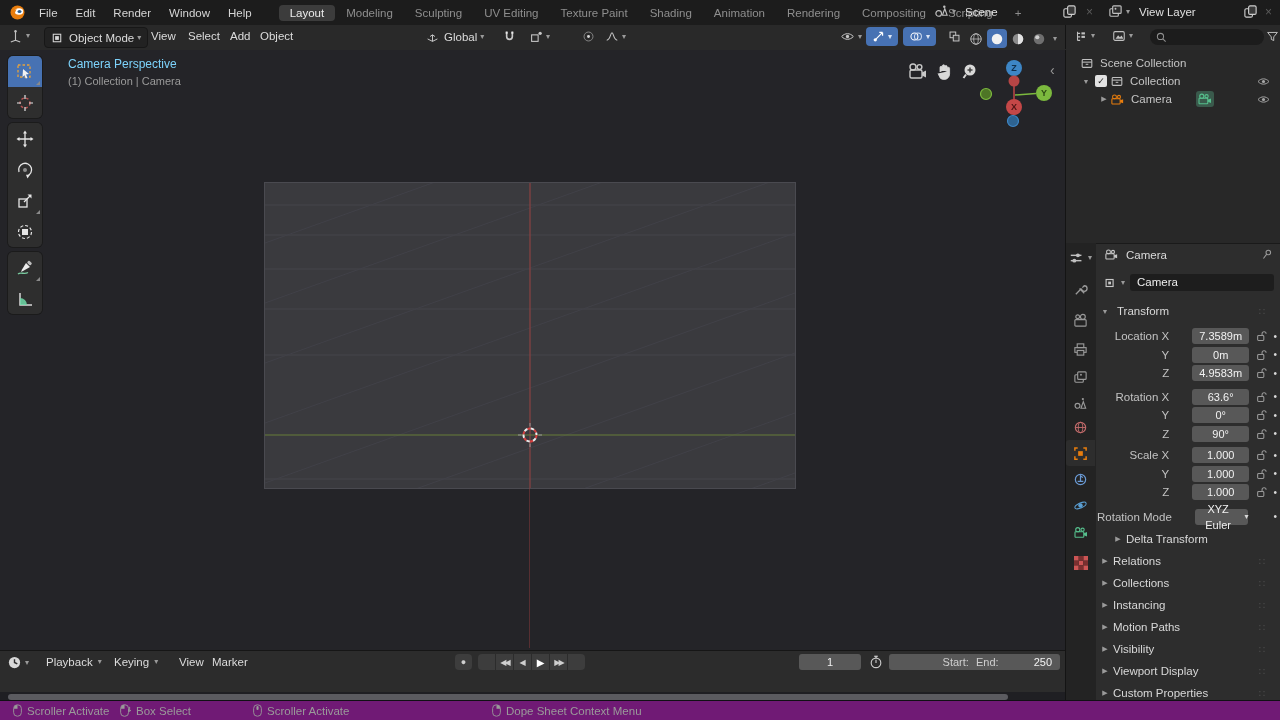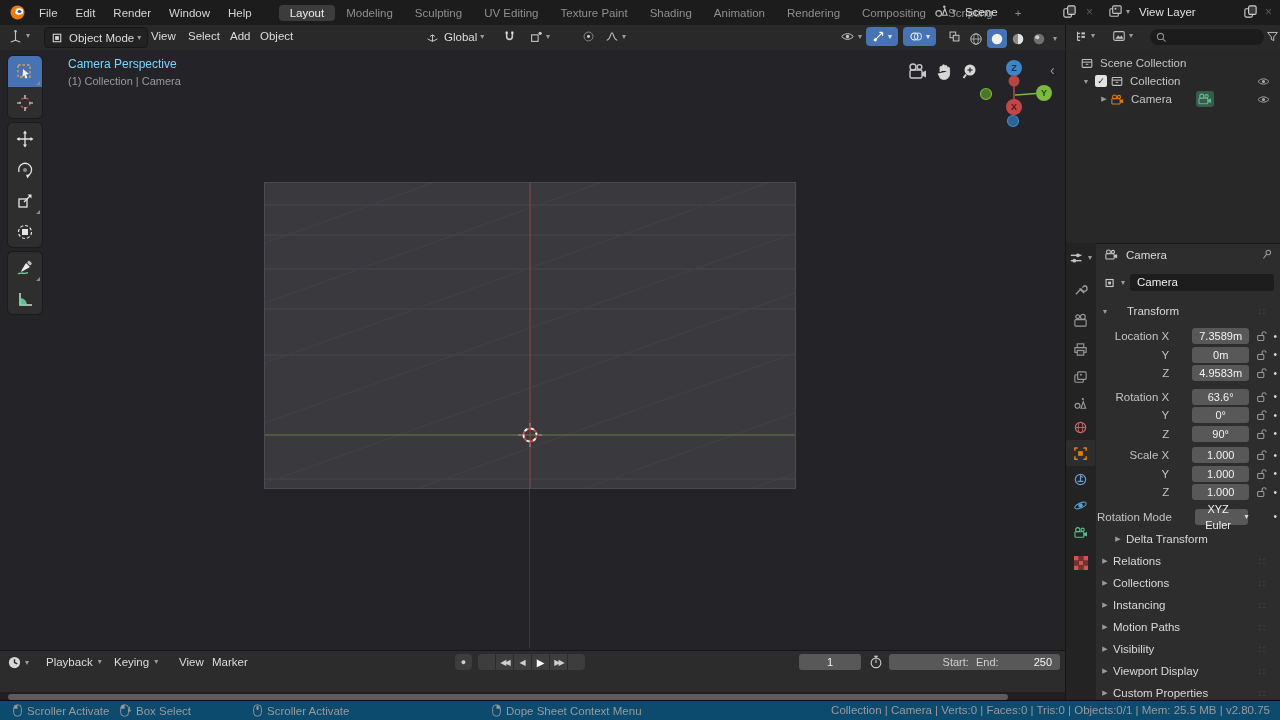--- a/index.html
+++ b/index.html
@@ -39,21 +39,21 @@
   
   .field{background:#585858;border-radius:3px;color:#f2f2f2;text-align:center;height:16px;line-height:16px;font-size:11px}
   .trow{display:flex;align-items:center;height:18.5px}
   .tlabel{width:76px;text-align:right;padding-right:23px;color:#c2c2c2;font-size:11.5px;white-space:nowrap}
   .panelhdr{display:flex;align-items:center;height:22px;color:#d8d8d8}
   .pandots{margin-left:auto;margin-right:10px;color:#4c4c4c;font-size:10px}
   
   #timeline{left:0;top:650px;width:1065px;height:50px;background:#2c2c2c;border-top:1px solid #161616}
   .tbtn{width:17px;height:16px;background:#3d3d3d;display:flex;align-items:center;justify-content:center;color:#cfcfcf;font-size:8px}
   
-  #statusbar{left:0;top:700px;width:1280px;height:20px;background:#0c4a6e;border-top:1px solid #101014;display:flex;align-items:center;color:#9a9a9a}
+  #statusbar{left:0;top:700px;width:1280px;height:20px;background:#701a75;border-top:1px solid #101014;display:flex;align-items:center;color:#9a9a9a}
   .hint{display:flex;align-items:center;gap:5px;position:absolute;top:3px}
 </style>
 </head>
 <body>
 
 <div id="topbar" class="abs row">
   <span class="abs" style="left:9px;top:4px">
     <svg width="17" height="17" viewBox="0 0 17 17">
         <circle cx="8.5" cy="8.5" r="7" fill="#e87d0d"></circle>
         <ellipse cx="10" cy="7.5" rx="4.2" ry="3.2" fill="#fff"></ellipse>
@@ -567,21 +567,21 @@
   <svg width="14" height="12" viewBox="0 0 20 16">
       <rect x="3" y="3" width="10" height="10" fill="none" stroke="#c8c8c8" stroke-width="1.6"></rect>
       <rect x="6" y="6" width="4" height="4" fill="#c8c8c8"></rect>
     </svg>
   <span class="chev">▾</span>
   <div style="flex:1;margin-left:5px;background:#1d1d1d;border-radius:3px;height:17px;line-height:17px;padding-left:7px;color:#ededed">Camera</div>
 </div>
 
 <div class="abs panelhdr" style="left:1099px;top:300px;width:176px">
   <span class="disc">▼</span>
-  <span style="margin-left:16px">Transform</span>
+  <span style="margin-left:6px">Transform</span>
   <span class="pandots">∷</span>
 </div>
 
 <div class="abs" style="left:1097px;top:327px;width:180px">
 
   <div class="trow">
       <span class="tlabel">Location X</span>
       <div class="field" style="width:60px">7.3589m</div>
       <svg width="13" height="12" viewBox="0 0 14 13" style="margin-left:6px">
         <rect x="3" y="6" width="7" height="5.5" rx="1" fill="none" stroke="#999" stroke-width="1.2"></rect>
@@ -800,14 +800,13 @@
       </svg>
     <span>Scroller Activate</span>
   </div>
   <div class="hint" style="left:492px">
     <svg width="9" height="13" viewBox="0 0 10 14">
         <rect x="0.7" y="0.7" width="8.6" height="12.6" rx="4" fill="none" stroke="#9a9a9a" stroke-width="1"></rect>
         <path d="M9 5 V4.5 A4 4 0 0 0 5 0.8 V5 Z" fill="#9a9a9a"></path>
       </svg>
     <span>Dope Sheet Context Menu</span>
   </div>
-  <span class="abs" style="right:10px;top:3px">Collection | Camera | Verts:0 | Faces:0 | Tris:0 | Objects:0/1 | Mem: 25.5 MB | v2.80.75</span>
 </div>
 
 </body></html>

